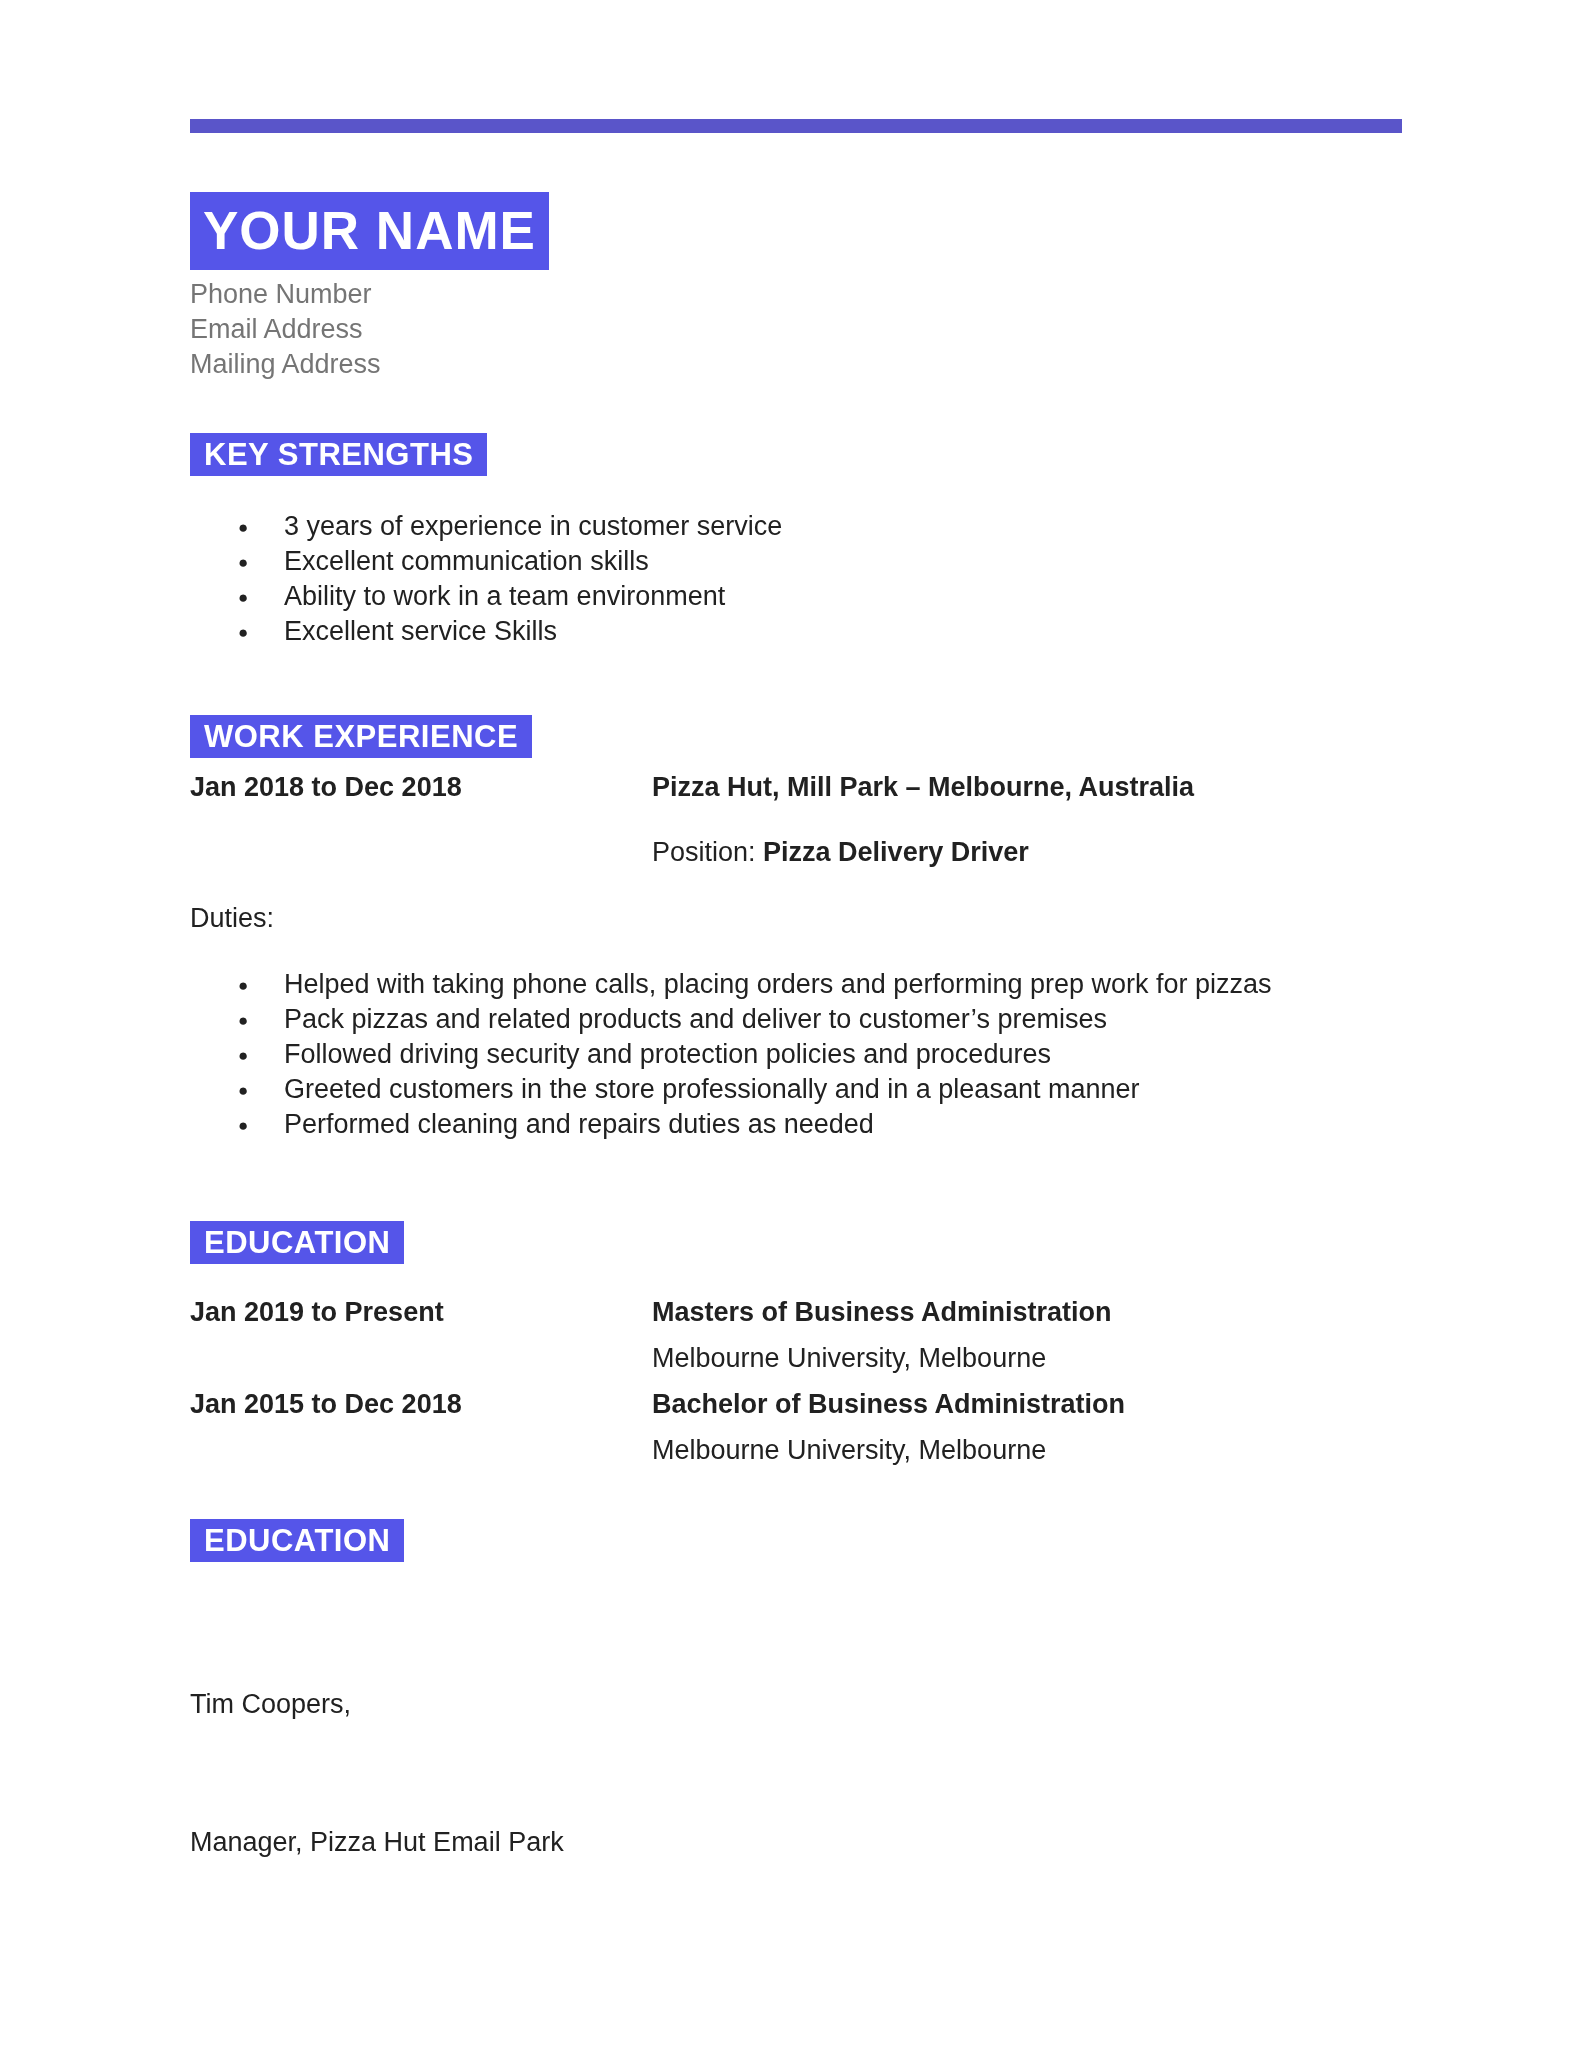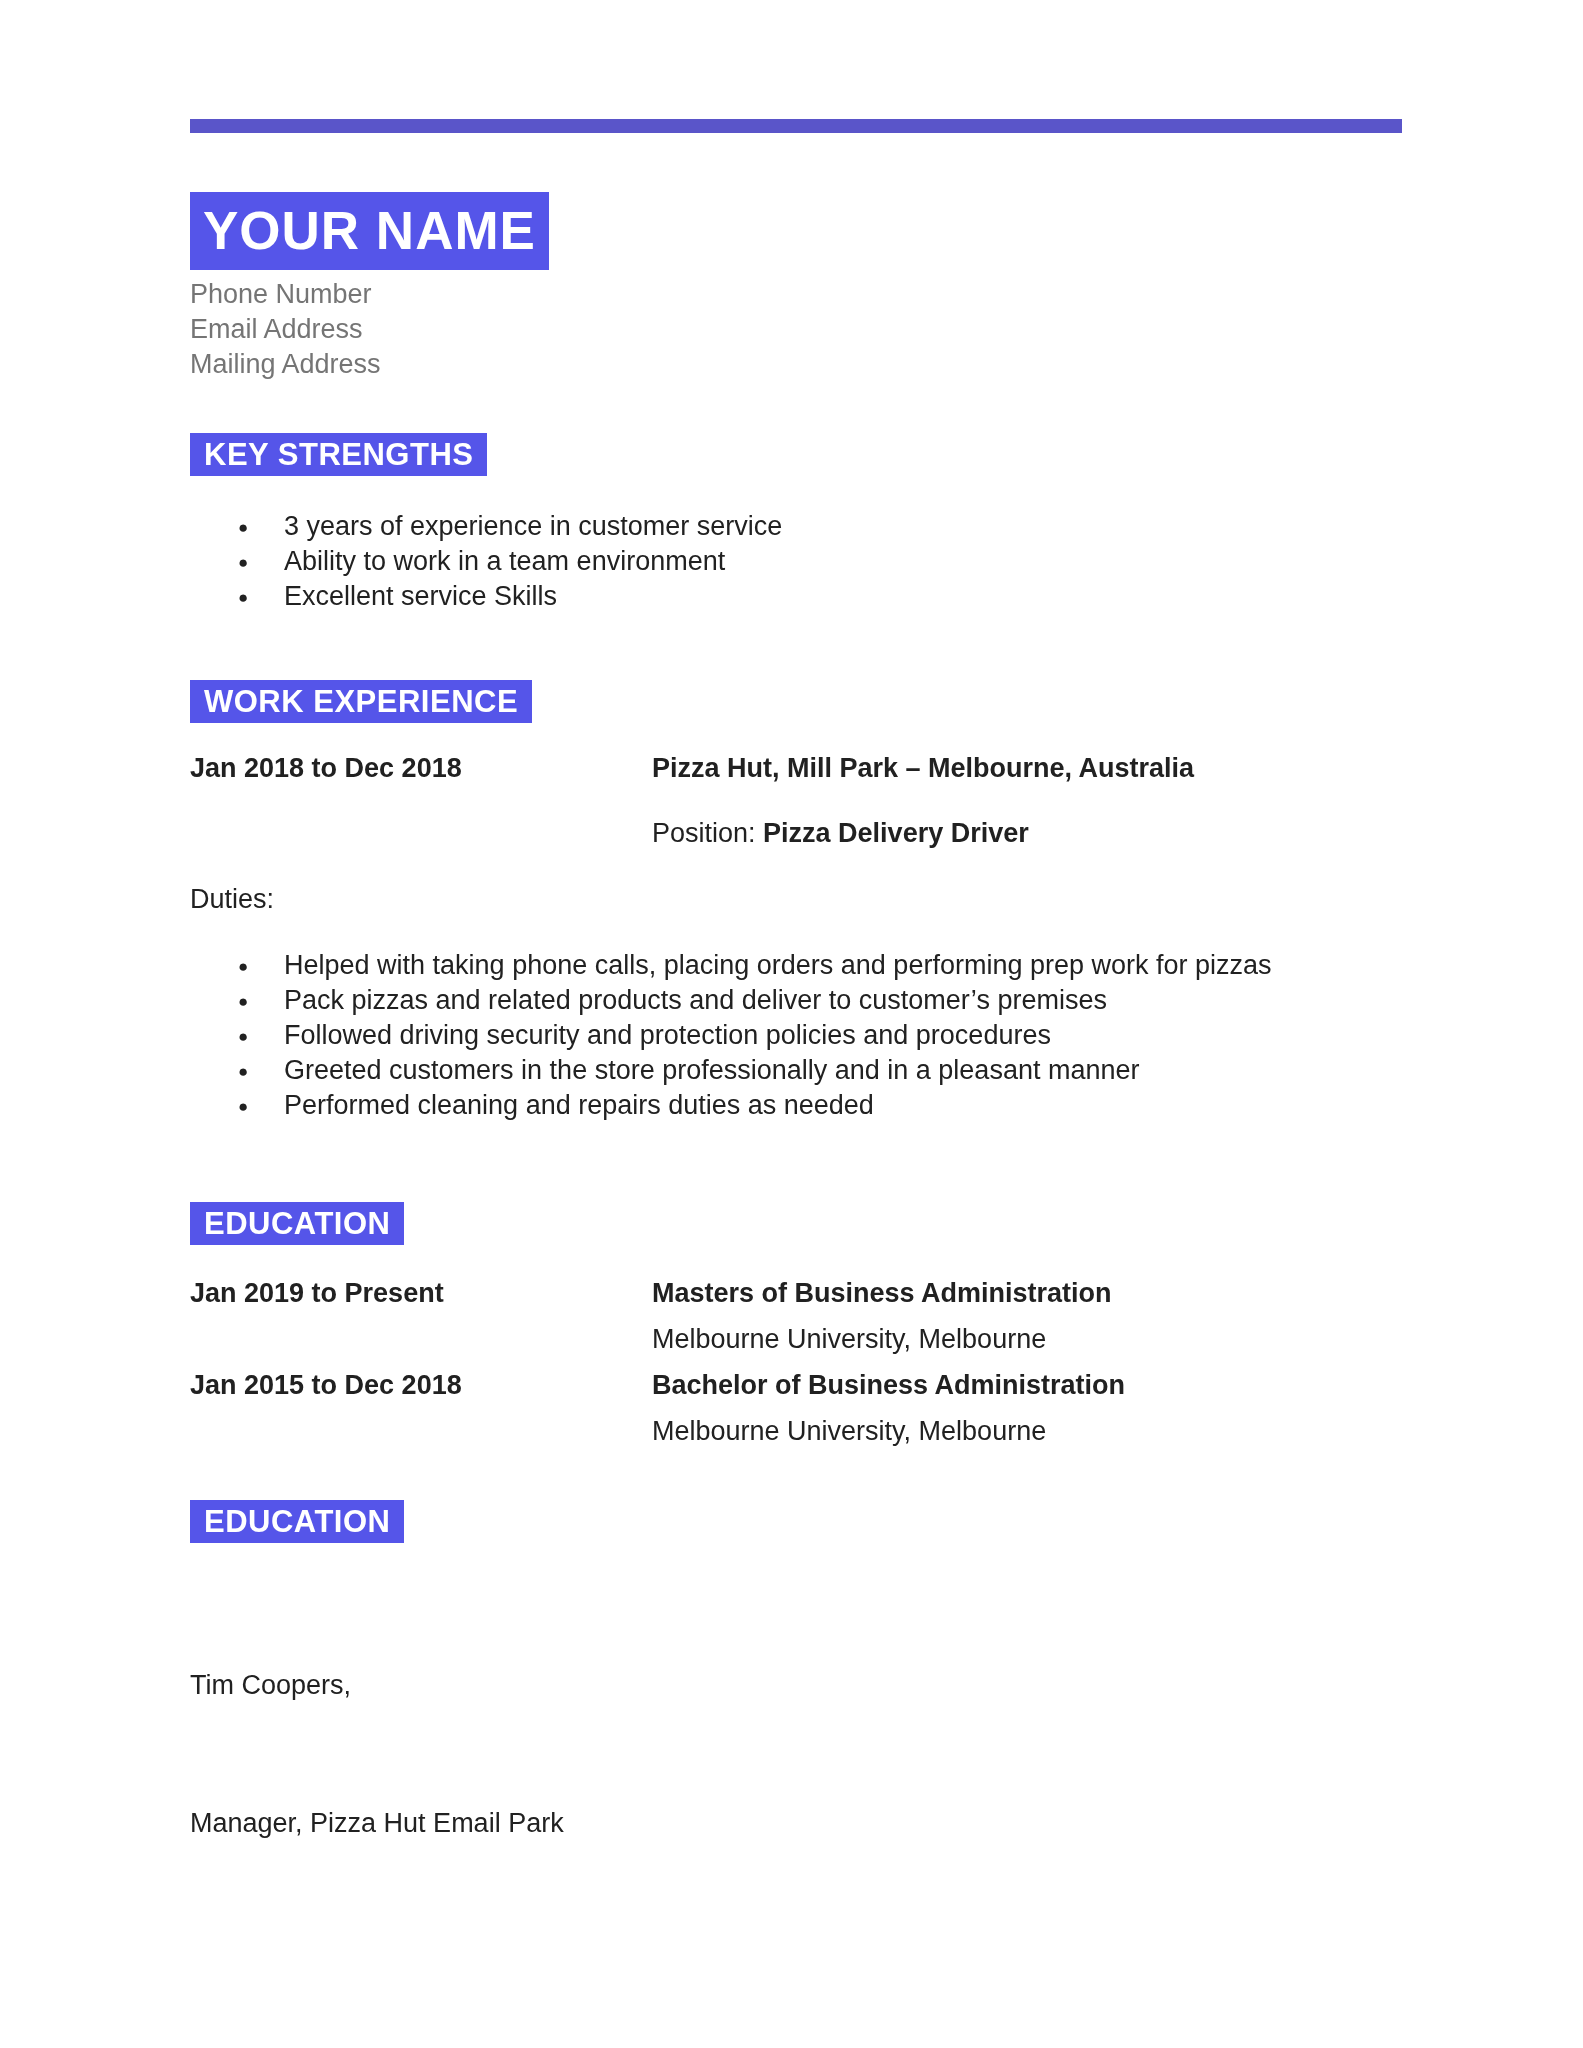--- a/index.html
+++ b/index.html
@@ -74,21 +74,21 @@
     left: 48px;
     top: 1px;
     font-size: 17px;
   }
   .cols {
     display: grid;
     grid-template-columns: 462px 1fr;
     font-size: 27px;
     line-height: 36px;
   }
-  .job-row1   { margin-top: 27px; }
+  .job-row1   { margin-top: 11px; }
   .job-row2   { margin-top: 29px; }
   .duties-label {
     margin-top: 30px;
     font-size: 27px;
     line-height: 36px;
   }
   .duties { margin-top: 31px; }
   .edu-grid {
     display: grid;
     grid-template-columns: 462px 1fr;
@@ -117,20 +117,21 @@
       <div>Phone Number</div>
       <div>Email Address</div>
       <div>Mailing Address</div>
     </div>
   </div>
 
   <div class="mt-ks">
     <div class="hl sec-title">KEY STRENGTHS</div>
     <ul class="blist">
       <li>3 years of experience in customer service</li>
+      <li>Excellent communication skills</li>
       <li>Ability to work in a team environment</li>
       <li>Excellent service Skills</li>
     </ul>
   </div>
 
   <div class="mt-we">
     <div class="hl sec-title">WORK EXPERIENCE</div>
 
     <div class="cols job-row1">
       <div class="bold">Jan 2018 to Dec 2018</div>

